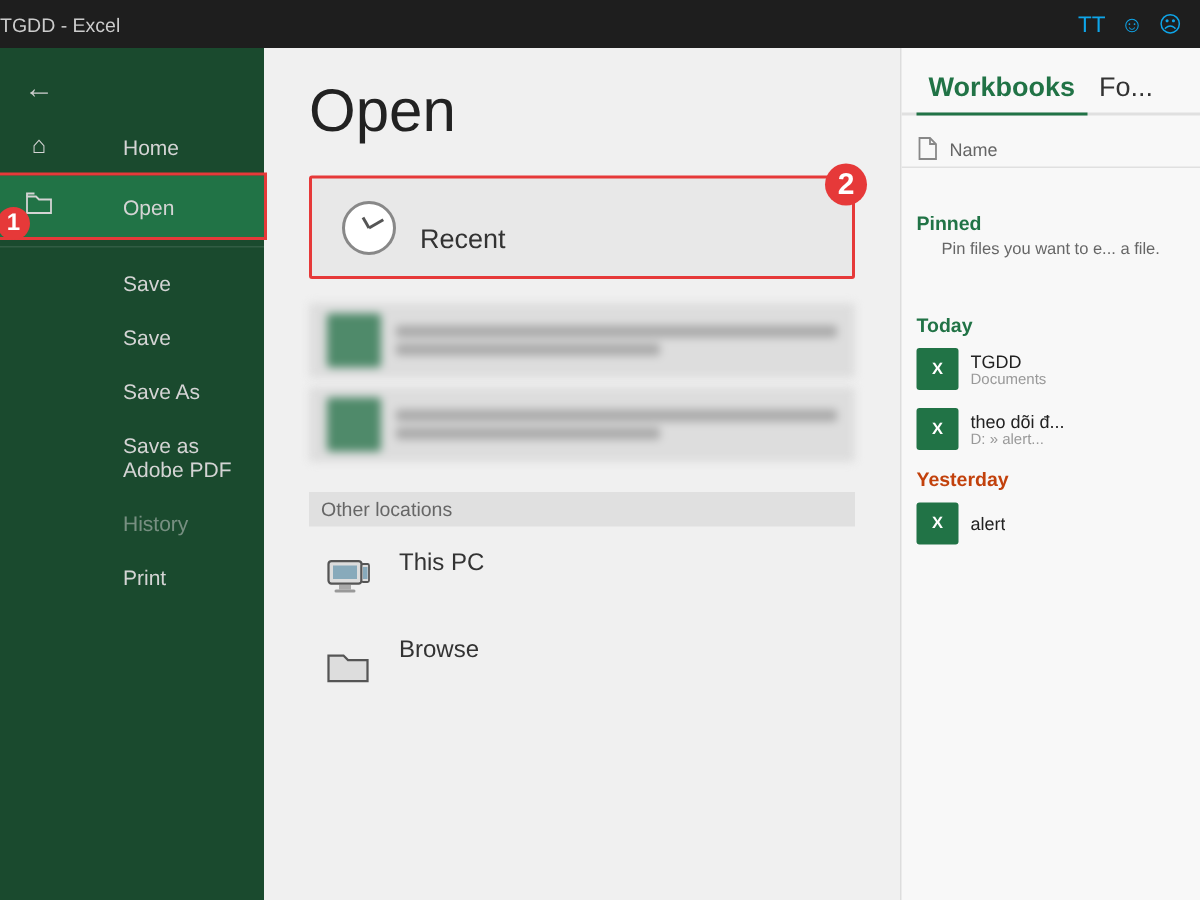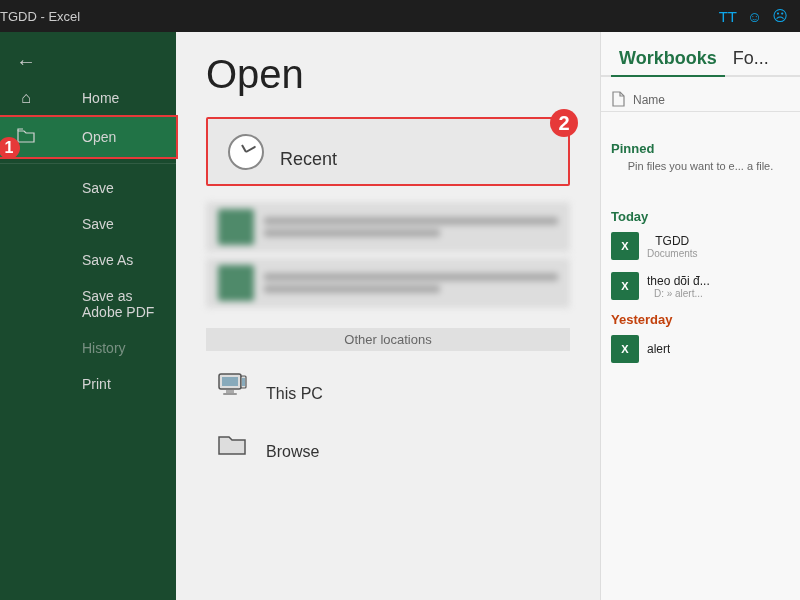--- a/index.html
+++ b/index.html
@@ -206,26 +206,25 @@
     }
     .blurred-line.short { width: 60%; }
 
     .other-locations-section { margin-top: 4px; }
     .section-label {
       font-size: 13px;
       color: #666;
       background: #e0e0e0;
       padding: 4px 8px;
       margin-bottom: 10px;
-      text-align: center;
     }
     .location-items { display: flex; flex-direction: column; gap: 10px; }
     .location-item {
       display: flex;
-      align-items: flex-end;
+      align-items: flex-start;
       gap: 16px;
       padding: 6px 8px;
       cursor: pointer;
     }
     .location-icon {
       width: 36px;
       height: 36px;
       display: flex;
       align-items: center;
       justify-content: center;
@@ -298,21 +297,21 @@
       background: #217346;
       border-radius: 2px;
       display: flex;
       align-items: center;
       justify-content: center;
       color: #fff;
       font-size: 11px;
       font-weight: bold;
       flex-shrink: 0;
     }
-    .right-file-info { display: flex; flex-direction: column; overflow: hidden; align-items: center; }
+    .right-file-info { display: flex; flex-direction: column; overflow: hidden; }
     .right-file-name { font-size: 12px; color: #222; white-space: nowrap; overflow: hidden; text-overflow: ellipsis; }
     .right-file-path { font-size: 10px; color: #999; white-space: nowrap; overflow: hidden; text-overflow: ellipsis; }
     .yesterday-title {
       font-size: 13px;
       font-weight: 600;
       color: #c2410c;
       padding: 6px 10px 2px;
     }
   </style>
 </head>

